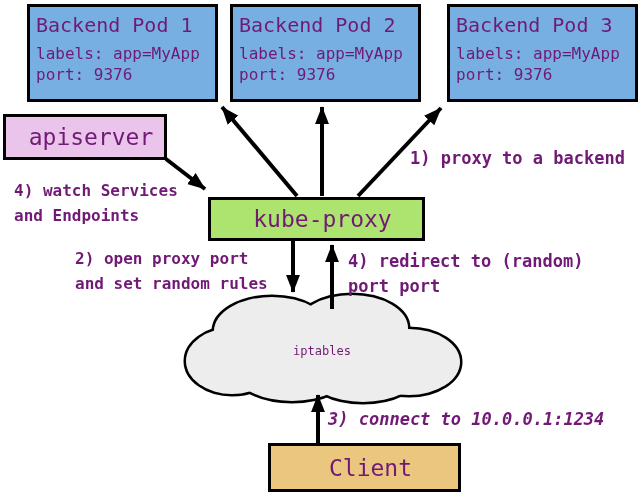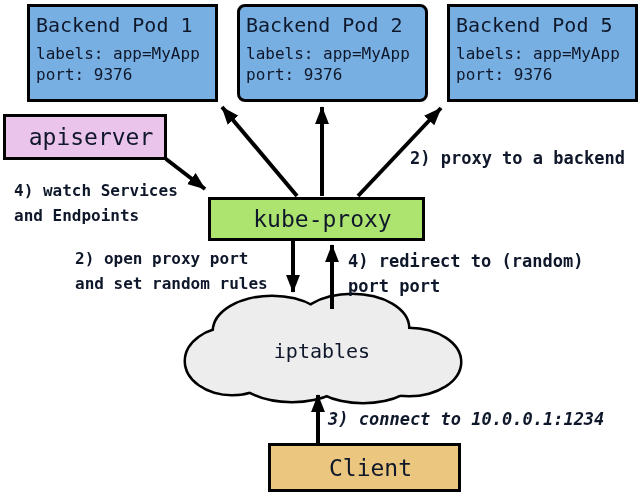--- a/index.html
+++ b/index.html
@@ -1,30 +1,30 @@
 <!DOCTYPE html>
 <html><head>
 <meta charset="utf-8">
 <style>
   html,body{margin:0;padding:0;background:#ffffff;}
   .stage{position:relative;width:640px;height:494px;overflow:hidden;background:#ffffff;
-         font-family:"DejaVu Sans Mono",monospace;color:#0f172a;}
+         font-family:"DejaVu Sans Mono",monospace;color:#701a75;}
   .box{position:absolute;border:3px solid #000;box-sizing:border-box;}
   .pod{top:4px;width:191px;height:98px;padding:6px 4px 0 6px;background:#77AFE2;}
-  .pod-1{left:27px;} .pod-2{left:237px;border-radius:8px;} .pod-3{left:447px;}
+  .pod-1{left:27px;} .pod-2{left:230px;} .pod-3{left:447px;}
   .pod-title{font-size:20px;line-height:25px;white-space:nowrap;}
   .pod-line{font-size:16px;line-height:21px;white-space:nowrap;}
   .pod-line.first{margin-top:5px;}
   .node{display:flex;align-items:center;justify-content:center;white-space:nowrap;padding-left:12px;}
   .apiserver{left:3px;top:114px;width:164px;height:46px;font-size:23px;background:#EBC4EC;}
   .kubeproxy{left:208px;top:197px;width:217px;height:44px;font-size:23px;background:#ADE36F;}
   .client{left:222px;top:443px;width:193px;height:49px;font-size:23px;background:#EBC67E;margin-left:46px;}
   .overlay{position:absolute;left:0;top:0;width:640px;height:494px;pointer-events:none;}
   .cloud-label{position:absolute;left:247px;top:341px;width:150px;text-align:center;
-               font-size:20px;line-height:20px;}
+               font-size:12px;line-height:20px;}
   .note{position:absolute;font-weight:bold;line-height:25px;white-space:nowrap;}
   .note div{white-space:nowrap;}
   .note-sm{font-size:16px;}
   .note-lg{font-size:17px;}
   .n1{left:14px;top:178px;}
   .n2{left:75px;top:246px;}
   .n3{left:328px;top:407px;font-style:italic;}
   .n4{left:348px;top:249px;}
   .n5{left:410px;top:146px;}
 </style>
@@ -37,21 +37,21 @@
     <div class="pod-title">Backend Pod 1</div>
     <div class="pod-line first">labels: app=MyApp</div>
     <div class="pod-line">port: 9376</div>
   </div>
   <div class="box pod pod-2">
     <div class="pod-title">Backend Pod 2</div>
     <div class="pod-line first">labels: app=MyApp</div>
     <div class="pod-line">port: 9376</div>
   </div>
   <div class="box pod pod-3">
-    <div class="pod-title">Backend Pod 5</div>
+    <div class="pod-title">Backend Pod 3</div>
     <div class="pod-line first">labels: app=MyApp</div>
     <div class="pod-line">port: 9376</div>
   </div>
 
   <div class="box node apiserver">apiserver</div>
   <div class="box node kubeproxy">kube-proxy</div>
   <div class="box node client">Client</div>
 
   <svg class="overlay" width="640" height="494" viewBox="0 0 640 494">
     <defs>
@@ -101,16 +101,16 @@
     <div>and set random rules</div>
   </div>
   <div class="note note-lg n3">
     <div>3) connect to 10.0.0.1:1234</div>
   </div>
   <div class="note note-lg n4">
     <div>4) redirect to (random)</div>
     <div>port port</div>
   </div>
   <div class="note note-lg n5">
-    <div>2) proxy to a backend</div>
+    <div>1) proxy to a backend</div>
   </div>
 
 </div>
 
 </body></html>

